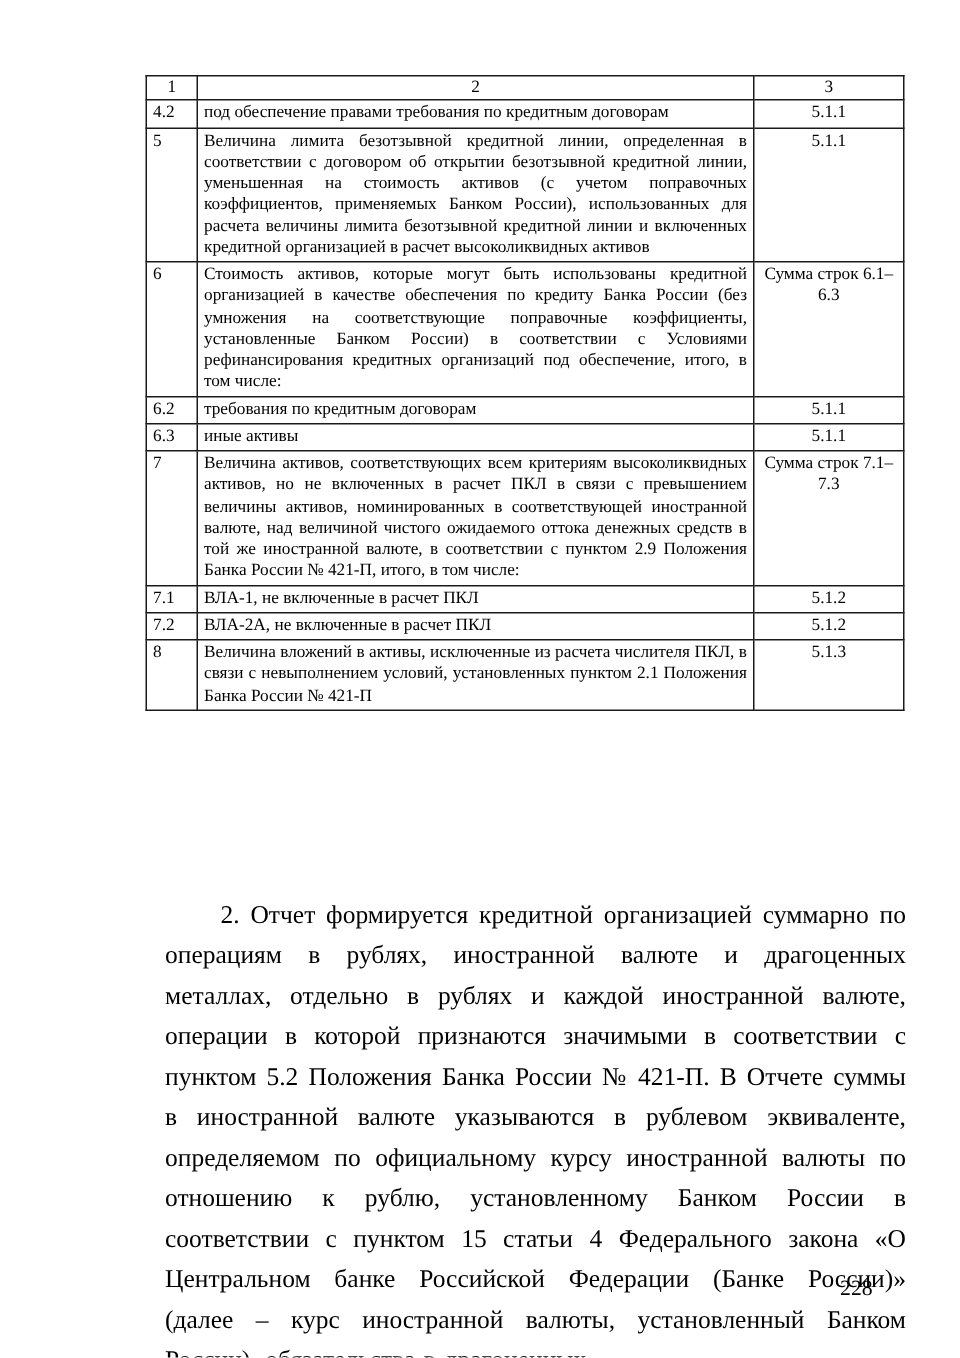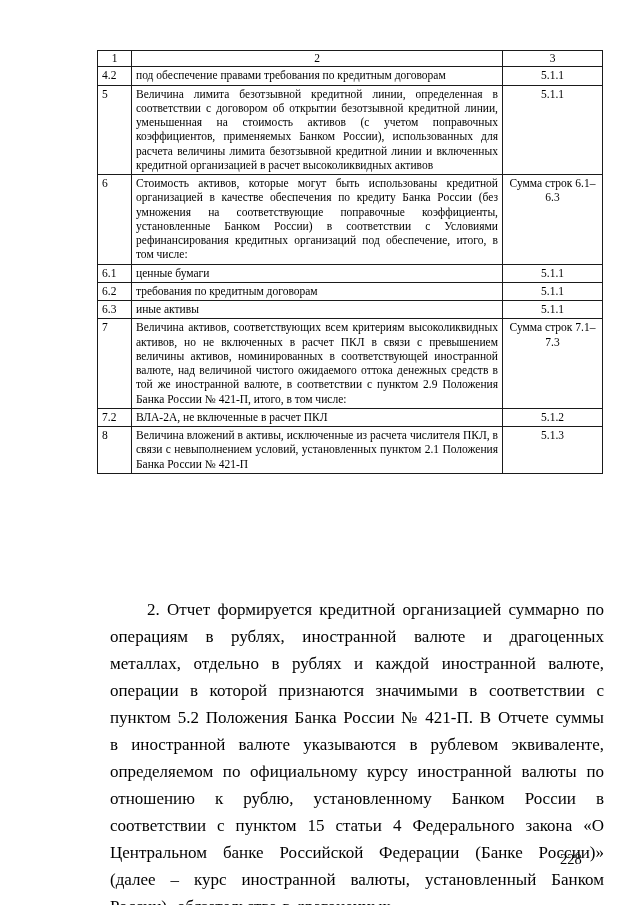--- a/index.html
+++ b/index.html
@@ -71,38 +71,38 @@
       <td class="c1">5</td>
       <td class="c2 long">Величина лимита безотзывной кредитной линии, определенная в соответствии с договором об открытии безотзывной кредитной линии, уменьшенная на стоимость активов (с учетом поправочных коэффициентов, применяемых Банком России), использованных для расчета величины лимита безотзывной кредитной линии и включенных кредитной организацией в расчет высоколиквидных активов</td>
       <td class="c3">5.1.1</td>
     </tr>
     <tr>
       <td class="c1">6</td>
       <td class="c2 long">Стоимость активов, которые могут быть использованы кредитной организацией в качестве обеспечения по кредиту Банка России (без умножения на соответствующие поправочные коэффициенты, установленные Банком России) в соответствии с Условиями рефинансирования кредитных организаций под обеспечение, итого, в том числе:</td>
       <td class="c3">Сумма строк 6.1–6.3</td>
     </tr>
     <tr>
-      <td class="c1">6.1</td>
-      <td class="c2">ценные бумаги</td>
-      <td class="c3">5.1.1</td>
-    </tr>
-    <tr>
       <td class="c1">6.2</td>
       <td class="c2">требования по кредитным договорам</td>
       <td class="c3">5.1.1</td>
     </tr>
     <tr>
       <td class="c1">6.3</td>
       <td class="c2">иные активы</td>
       <td class="c3">5.1.1</td>
     </tr>
     <tr>
       <td class="c1">7</td>
       <td class="c2 long">Величина активов, соответствующих всем критериям высоколиквидных активов, но не включенных в расчет ПКЛ в связи с превышением величины активов, номинированных в соответствующей иностранной валюте, над величиной чистого ожидаемого оттока денежных средств в той же иностранной валюте, в соответствии с пунктом 2.9 Положения Банка России № 421-П, итого, в том числе:</td>
       <td class="c3">Сумма строк 7.1–7.3</td>
+    </tr>
+    <tr>
+      <td class="c1">7.1</td>
+      <td class="c2">ВЛА-1, не включенные в расчет ПКЛ</td>
+      <td class="c3">5.1.2</td>
     </tr>
     <tr>
       <td class="c1">7.2</td>
       <td class="c2">ВЛА-2А, не включенные в расчет ПКЛ</td>
       <td class="c3">5.1.2</td>
     </tr>
     <tr>
       <td class="c1">8</td>
       <td class="c2 long">Величина вложений в активы, исключенные из расчета числителя ПКЛ, в связи с невыполнением условий, установленных пунктом 2.1 Положения Банка России № 421-П</td>
       <td class="c3">5.1.3</td>

